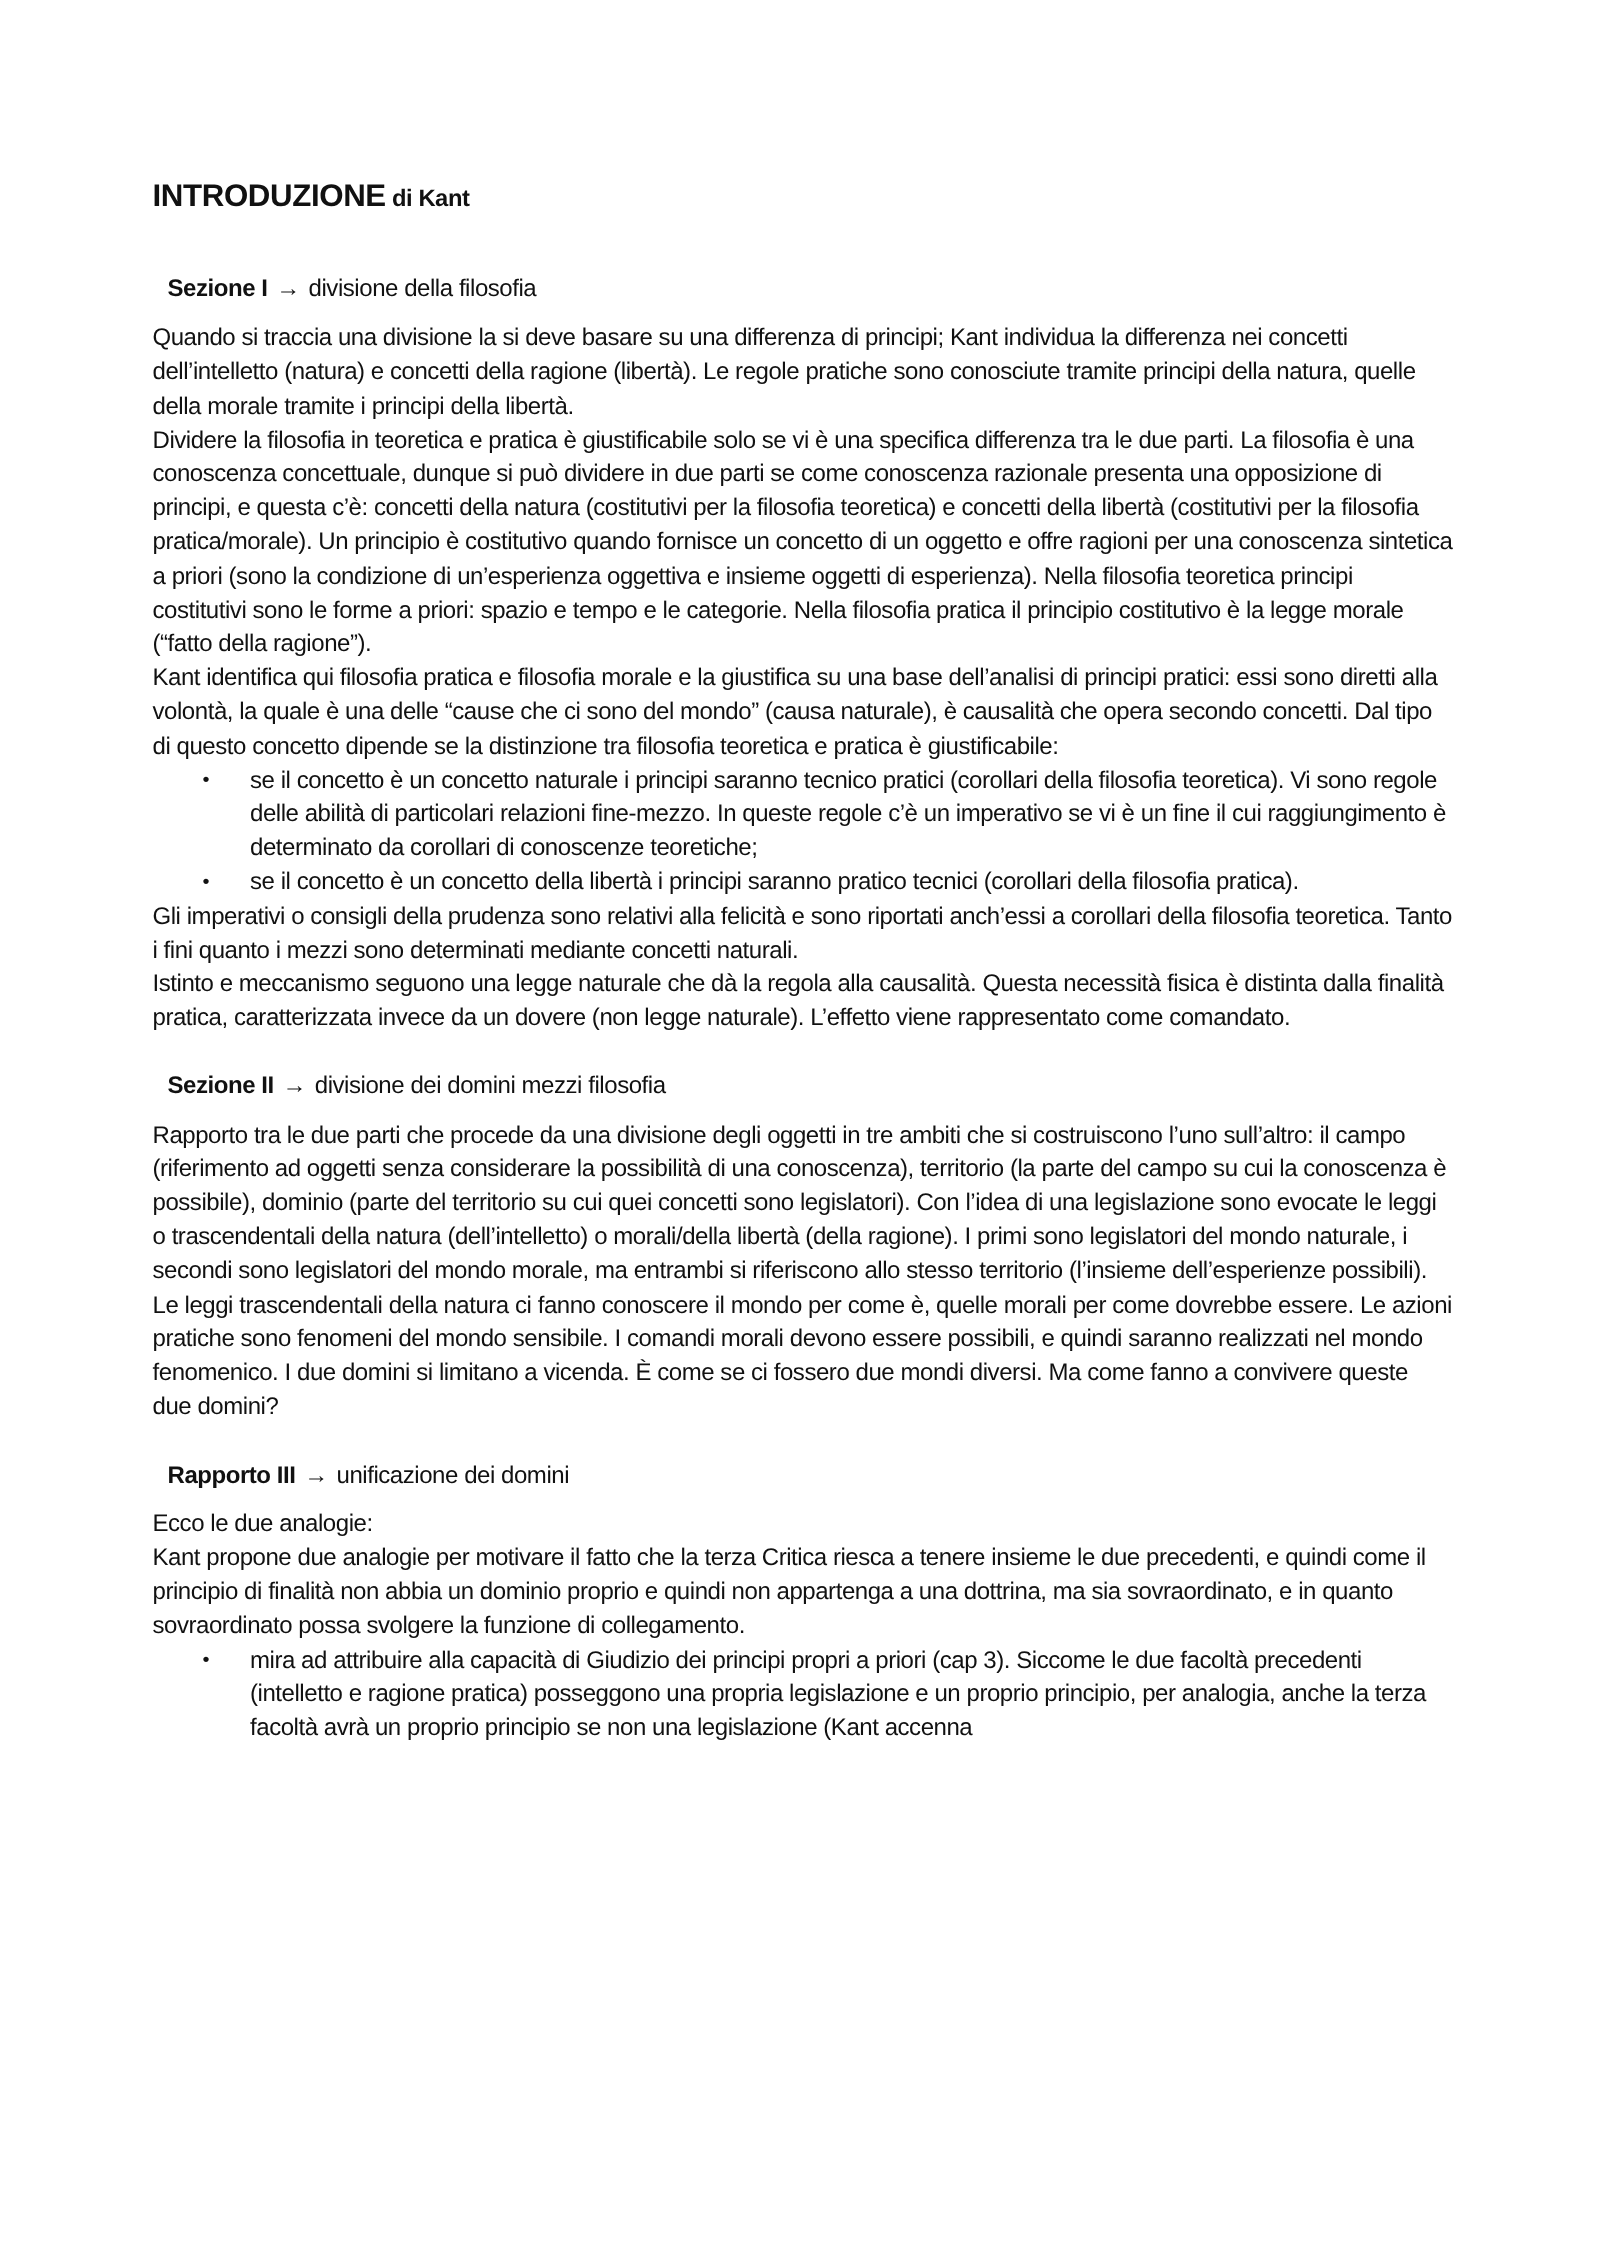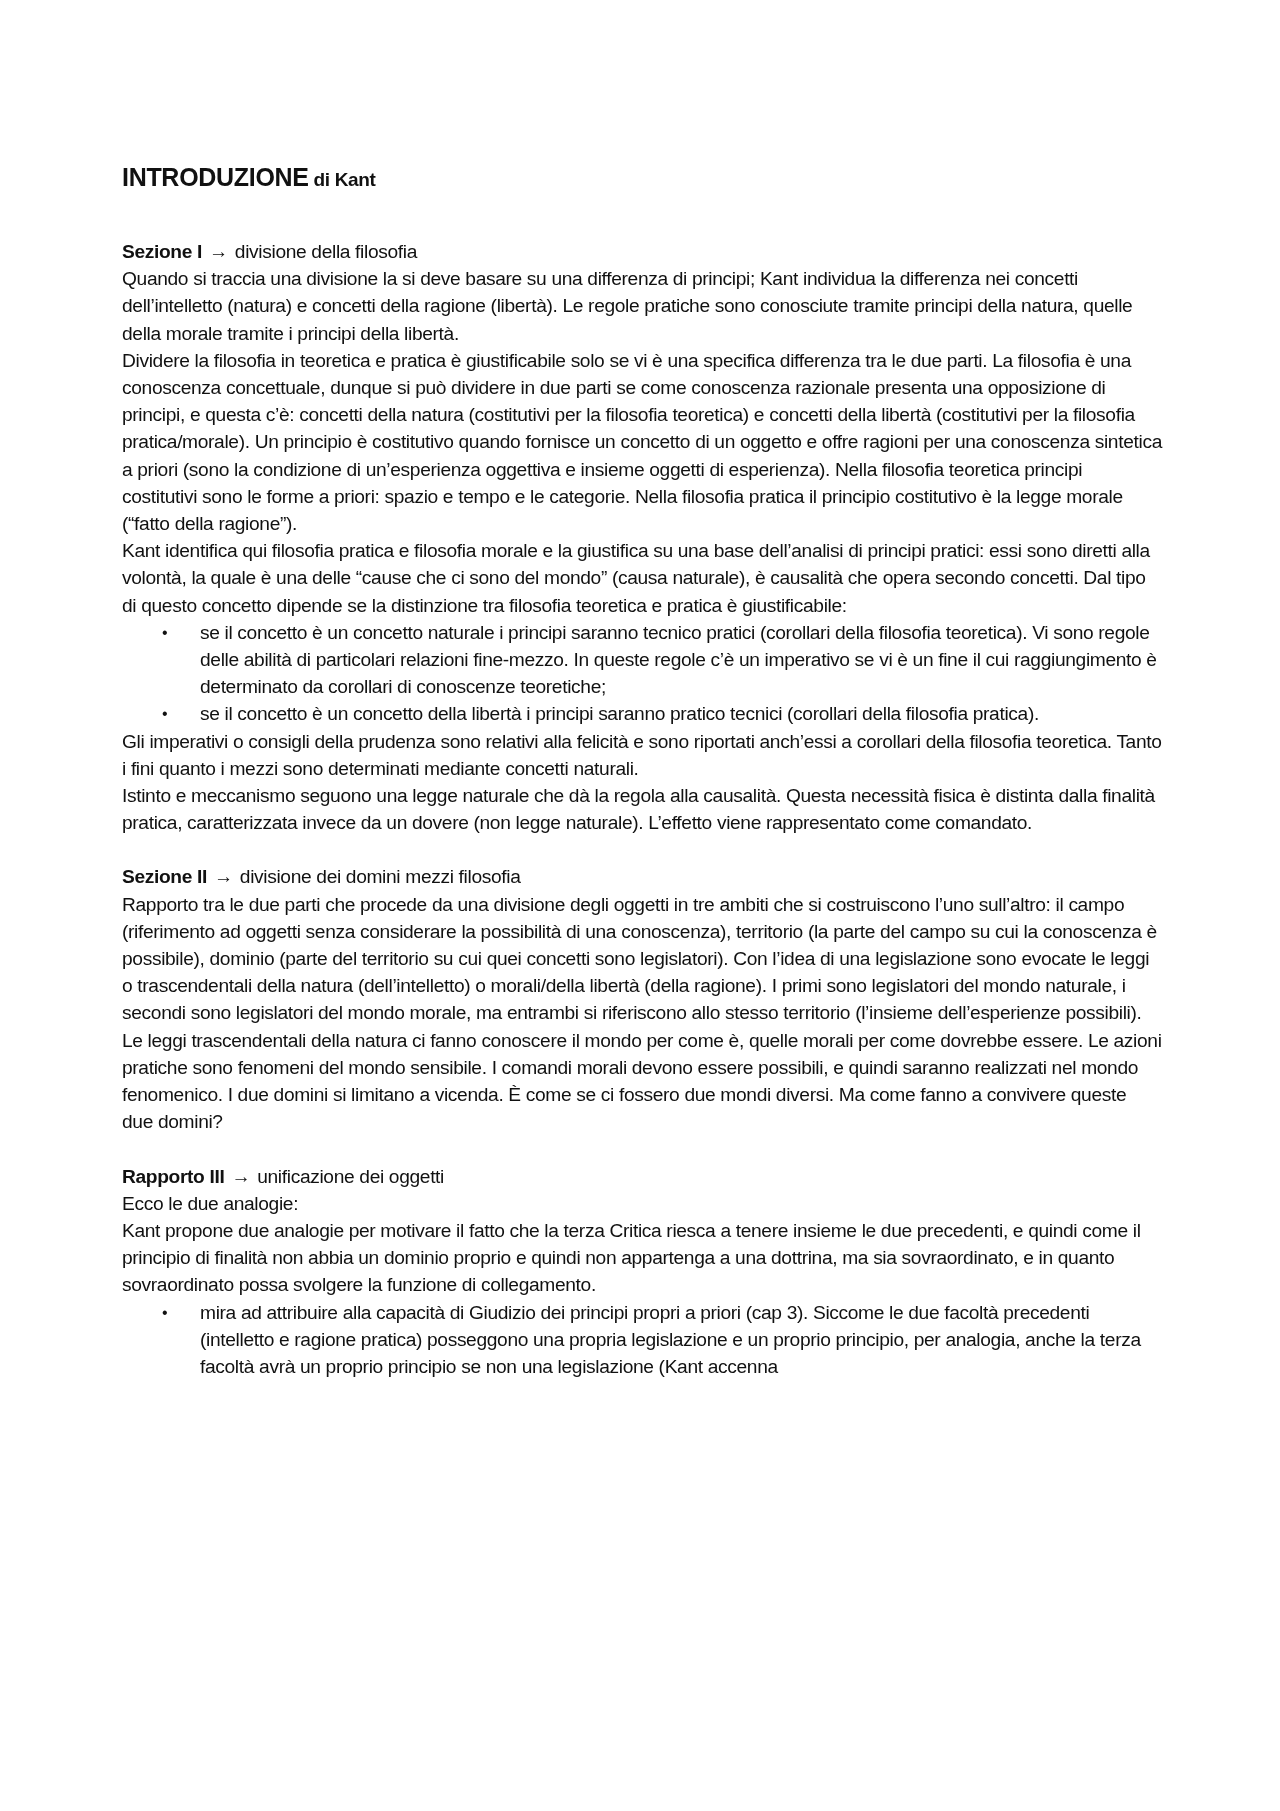--- a/index.html
+++ b/index.html
@@ -3,28 +3,28 @@
 <meta charset="utf-8">
 <style>
   html, body { margin: 0; padding: 0; background: #ffffff; }
   body { width: 1280px; height: 1811px; position: relative; overflow: hidden; }
   .page {
     position: absolute; left: 0; top: 0; width: 1280px; height: 1811px;
     background: #ffffff; color: #111111;
     font-family: "Liberation Sans", "DejaVu Sans", sans-serif;
   }
   .content {
-    position: absolute; left: 122px; top: 159px; width: 1040px;
+    position: absolute; left: 122px; top: 139px; width: 1040px;
     font-size: 19.2px; line-height: 27.2px; letter-spacing: -0.35px;
   }
   .title { margin: 0 0 40px 0; font-weight: bold; line-height: 36px; }
   .title .main { font-size: 25px; letter-spacing: -0.3px; }
   .title .sub { font-size: 19px; }
   .section { margin: 0 0 27px 0; }
-  .sec-head { margin: 0; }
+  .sec-head { margin: 12px; }
   .sec-head b { font-weight: bold; }
   .arrow { display: inline-block; margin: 0 2px; }
   p { margin: 0; text-align: left; }
   ul { margin: 0; padding: 0; list-style: none; }
   li { position: relative; padding-left: 78px; }
   li .bullet { position: absolute; left: 40px; top: 0; font-size: 16px; }
 </style>
 </head>
 <body>
 
@@ -64,21 +64,21 @@
         <span class="arrow">→</span>
         <span>divisione dei domini mezzi filosofia</span>
       </p>
       <p>Rapporto tra le due parti che procede da una divisione degli oggetti in tre ambiti che si costruiscono l’uno sull’altro: il campo (riferimento ad oggetti senza considerare la possibilità di una conoscenza), territorio (la parte del campo su cui la conoscenza è possibile), dominio (parte del territorio su cui quei concetti sono legislatori). Con l’idea di una legislazione sono evocate le leggi o trascendentali della natura (dell’intelletto) o morali/della libertà (della ragione). I primi sono legislatori del mondo naturale, i secondi sono legislatori del mondo morale, ma entrambi si riferiscono allo stesso territorio (l’insieme dell’esperienze possibili). Le leggi trascendentali della natura ci fanno conoscere il mondo per come è, quelle morali per come dovrebbe essere. Le azioni pratiche sono fenomeni del mondo sensibile. I comandi morali devono essere possibili, e quindi saranno realizzati nel mondo fenomenico. I due domini si limitano a vicenda. È come se ci fossero due mondi diversi. Ma come fanno a convivere queste due domini?</p>
     </div>
 
     <div class="section">
       <p class="sec-head">
         <b>Rapporto III</b>
         <span class="arrow">→</span>
-        <span>unificazione dei oggetti</span>
+        <span>unificazione dei domini</span>
       </p>
       <p>Ecco le due analogie:</p>
       <p>Kant propone due analogie per motivare il fatto che la terza Critica riesca a tenere insieme le due precedenti, e quindi come il principio di finalità non abbia un dominio proprio e quindi non appartenga a una dottrina, ma sia sovraordinato, e in quanto sovraordinato possa svolgere la funzione di collegamento.</p>
       <ul>
         <li>
           <span class="bullet">•</span>
           <span>mira ad attribuire alla capacità di Giudizio dei principi propri a priori (cap 3). Siccome le due facoltà precedenti (intelletto e ragione pratica) posseggono una propria legislazione e un proprio principio, per analogia, anche la terza facoltà avrà un proprio principio se non una legislazione (Kant accenna</span>
         </li>
       </ul>
     </div>

